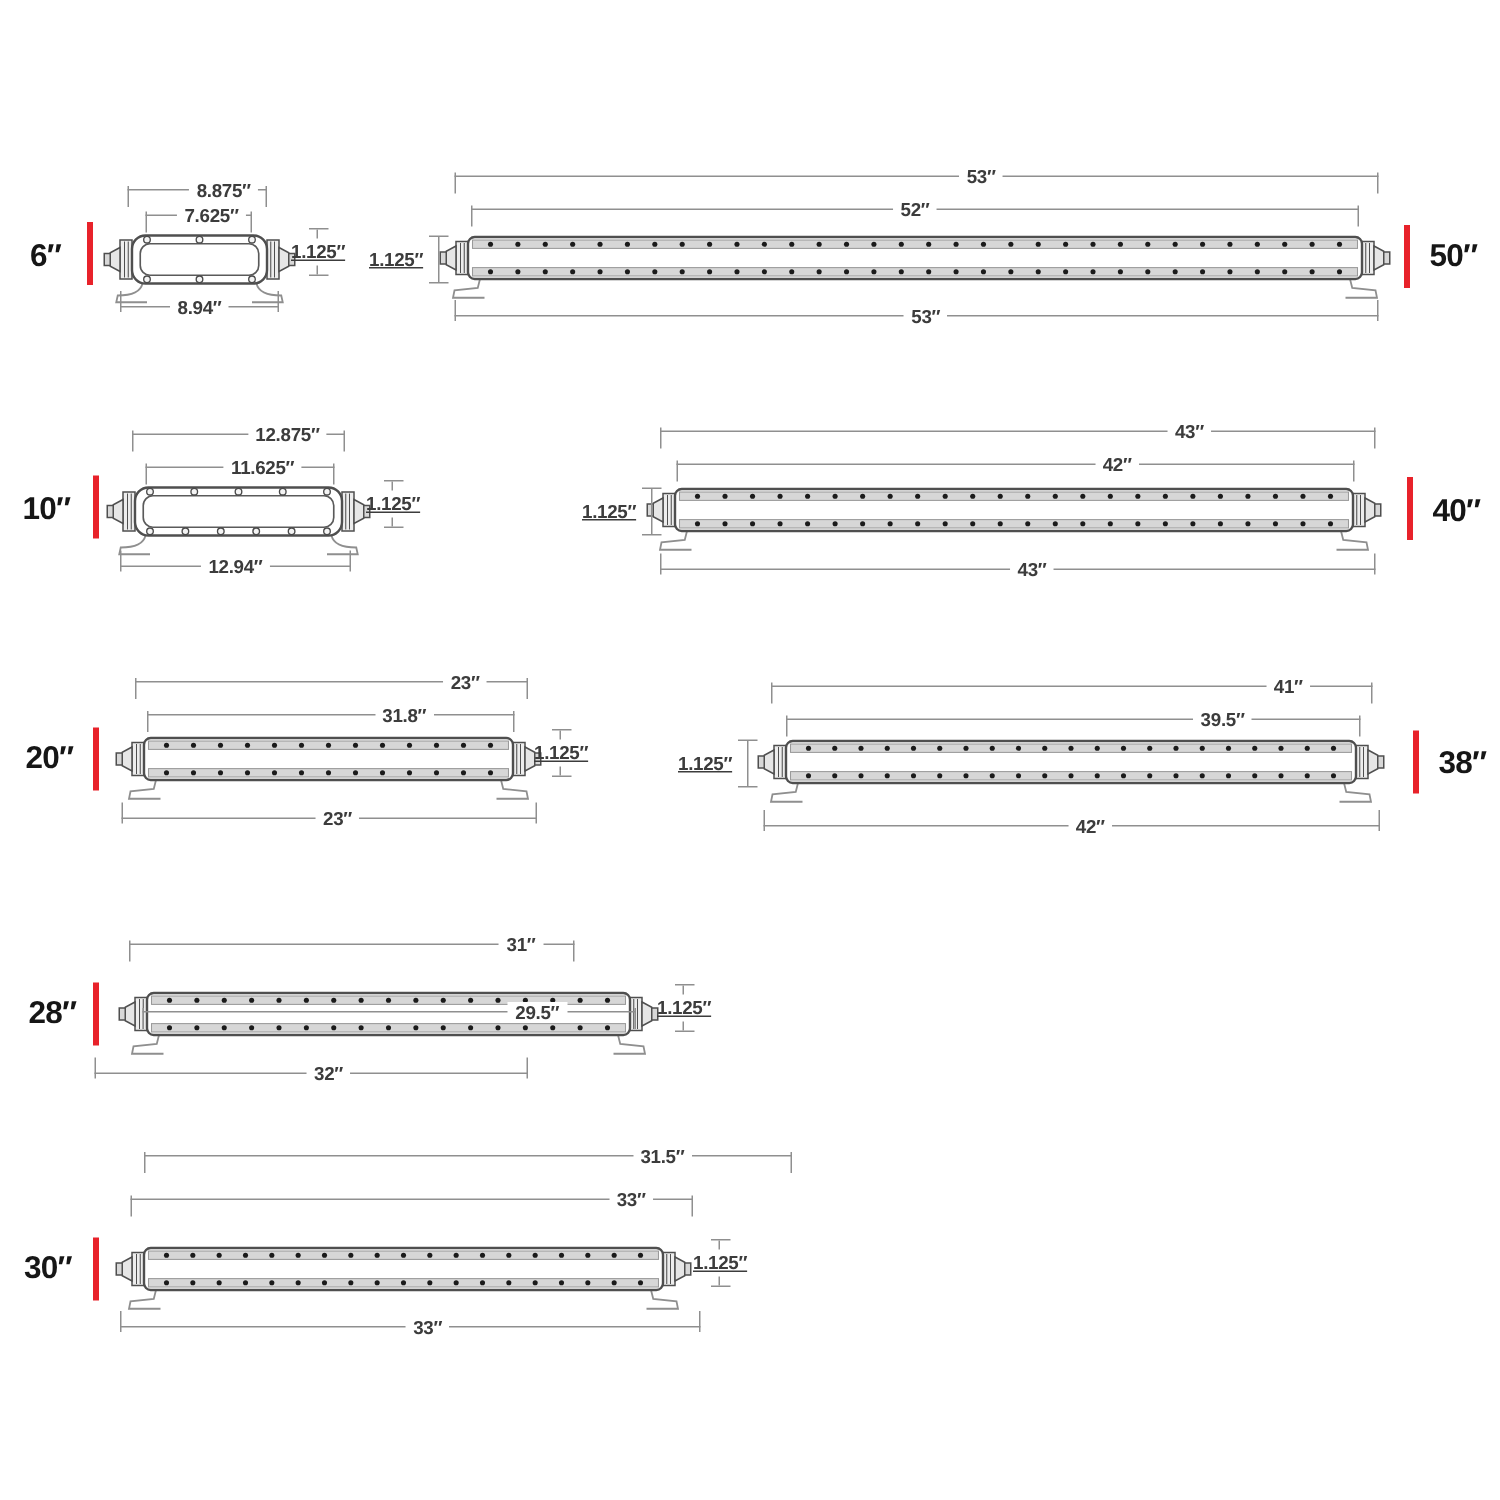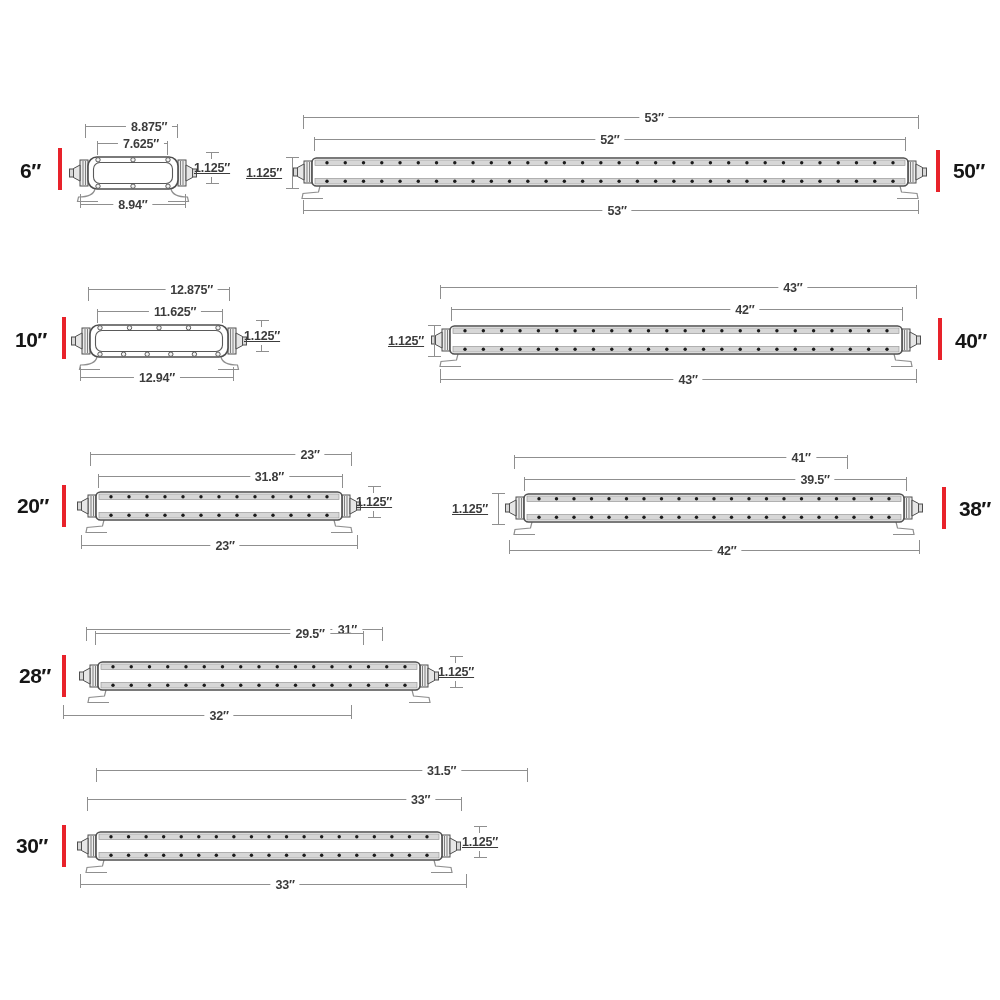--- a/index.html
+++ b/index.html
@@ -446,21 +446,21 @@
         <circle cx="317" cy="26.2" r="1.7" fill="#1B1B1B"></circle>
         <circle cx="334.5" cy="7.8" r="1.7" fill="#1B1B1B"></circle>
         <circle cx="334.5" cy="26.2" r="1.7" fill="#1B1B1B"></circle>
         <circle cx="352" cy="7.8" r="1.7" fill="#1B1B1B"></circle>
         <circle cx="352" cy="26.2" r="1.7" fill="#1B1B1B"></circle>
         <circle cx="369.5" cy="7.8" r="1.7" fill="#1B1B1B"></circle>
         <circle cx="369.5" cy="26.2" r="1.7" fill="#1B1B1B"></circle>
         <circle cx="387" cy="7.8" r="1.7" fill="#1B1B1B"></circle>
         <circle cx="387" cy="26.2" r="1.7" fill="#1B1B1B"></circle>
       </svg>
-    <div class="dim up" style="left:514px;top:451px;width:334px;--lx:86%">
+    <div class="dim up" style="left:514px;top:451px;width:401px;--lx:86%">
         <span class="dlbl">41″</span>
       </div>
     <div class="dim up" style="left:524px;top:473px;width:383px;--lx:76%">
         <span class="dlbl">39.5″</span>
       </div>
     <div class="dim down" style="left:509px;top:544px;width:411px;--lx:53%">
         <span class="dlbl">42″</span>
       </div>
     <div class="vdim side" style="left:452px;top:493px">
         <span class="vlbl">1.125″</span>
@@ -524,21 +524,21 @@
         <circle cx="292.5" cy="7.8" r="1.7" fill="#1B1B1B"></circle>
         <circle cx="292.5" cy="26.2" r="1.7" fill="#1B1B1B"></circle>
         <circle cx="310.75" cy="7.8" r="1.7" fill="#1B1B1B"></circle>
         <circle cx="310.75" cy="26.2" r="1.7" fill="#1B1B1B"></circle>
         <circle cx="329" cy="7.8" r="1.7" fill="#1B1B1B"></circle>
         <circle cx="329" cy="26.2" r="1.7" fill="#1B1B1B"></circle>
       </svg>
     <div class="dim up" style="left:86px;top:623px;width:297px;--lx:88%">
         <span class="dlbl">31″</span>
       </div>
-    <div class="dim up" style="left:95px;top:627px;width:269px;--lx:80%">
+    <div class="dim up" style="left:95px;top:668px;width:329px;--lx:80%">
         <span class="dlbl">29.5″</span>
       </div>
     <div class="dim down" style="left:63px;top:709px;width:289px;--lx:54%">
         <span class="dlbl">32″</span>
       </div>
     <div class="vdim through" style="left:438px;top:656px">
         <span class="vlbl">1.125″</span>
       </div>
   </div>
 

